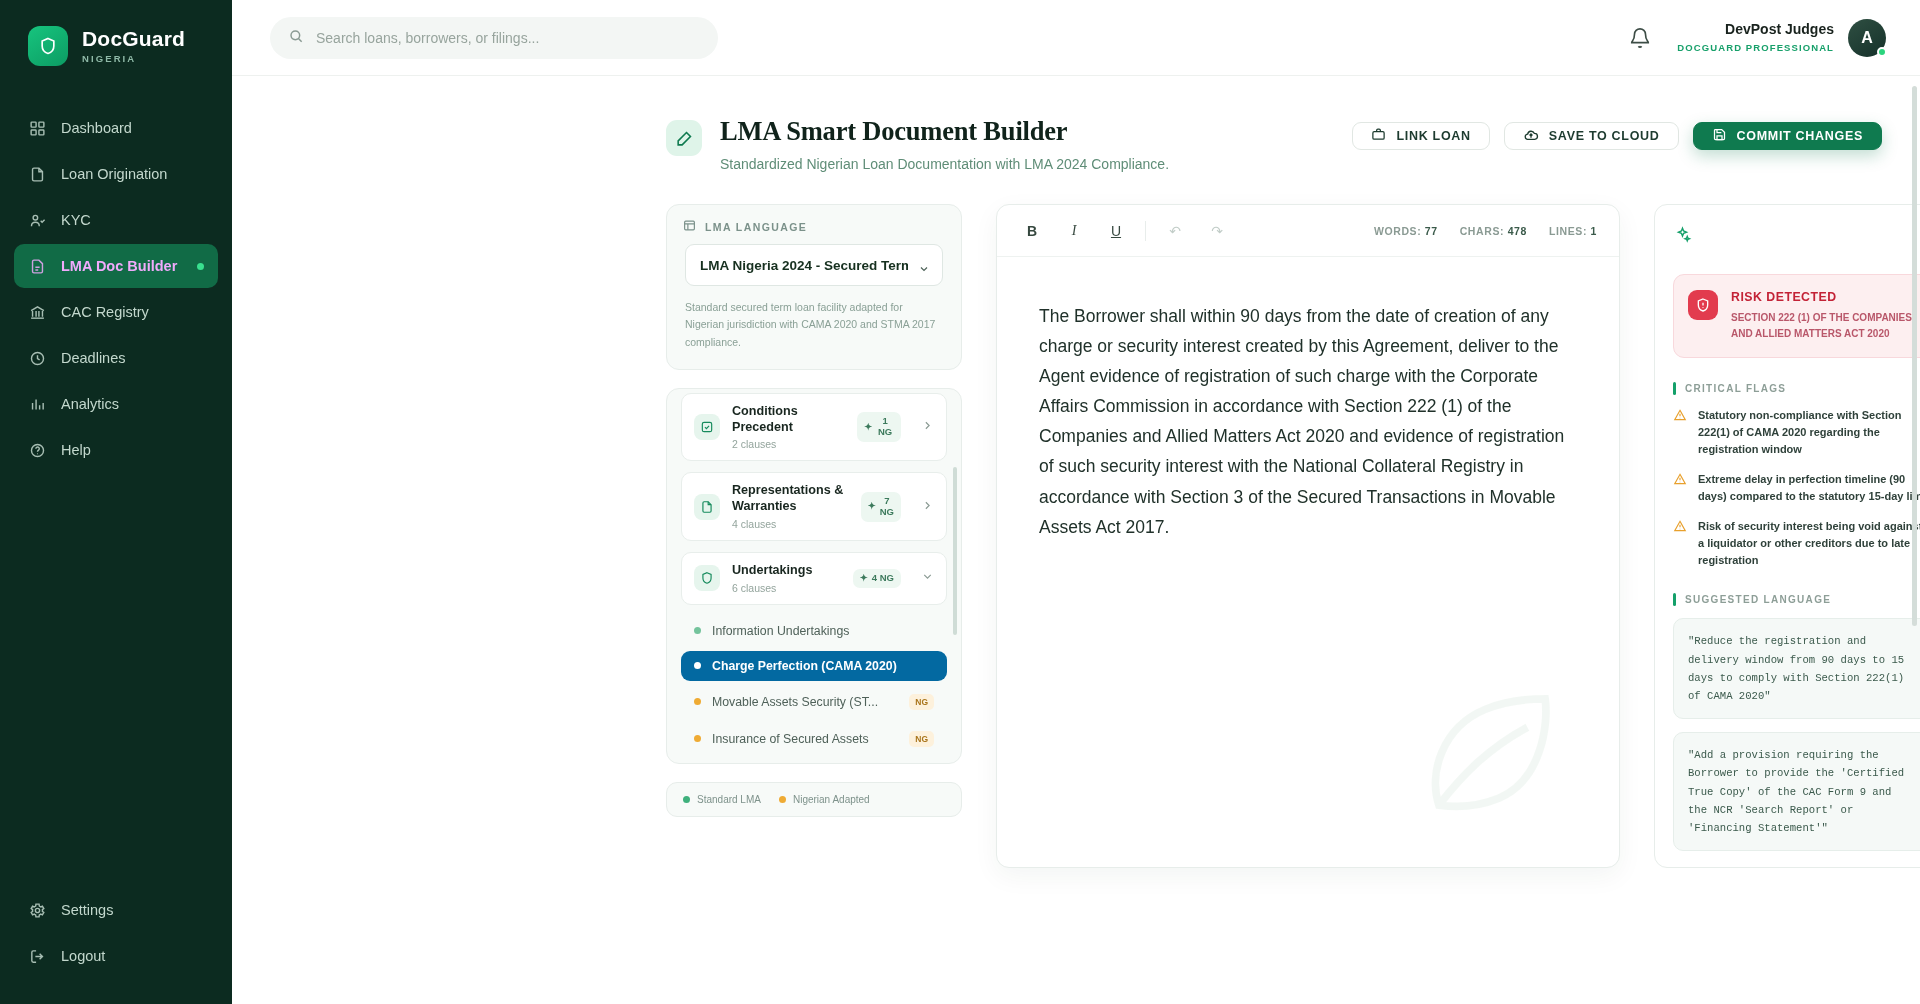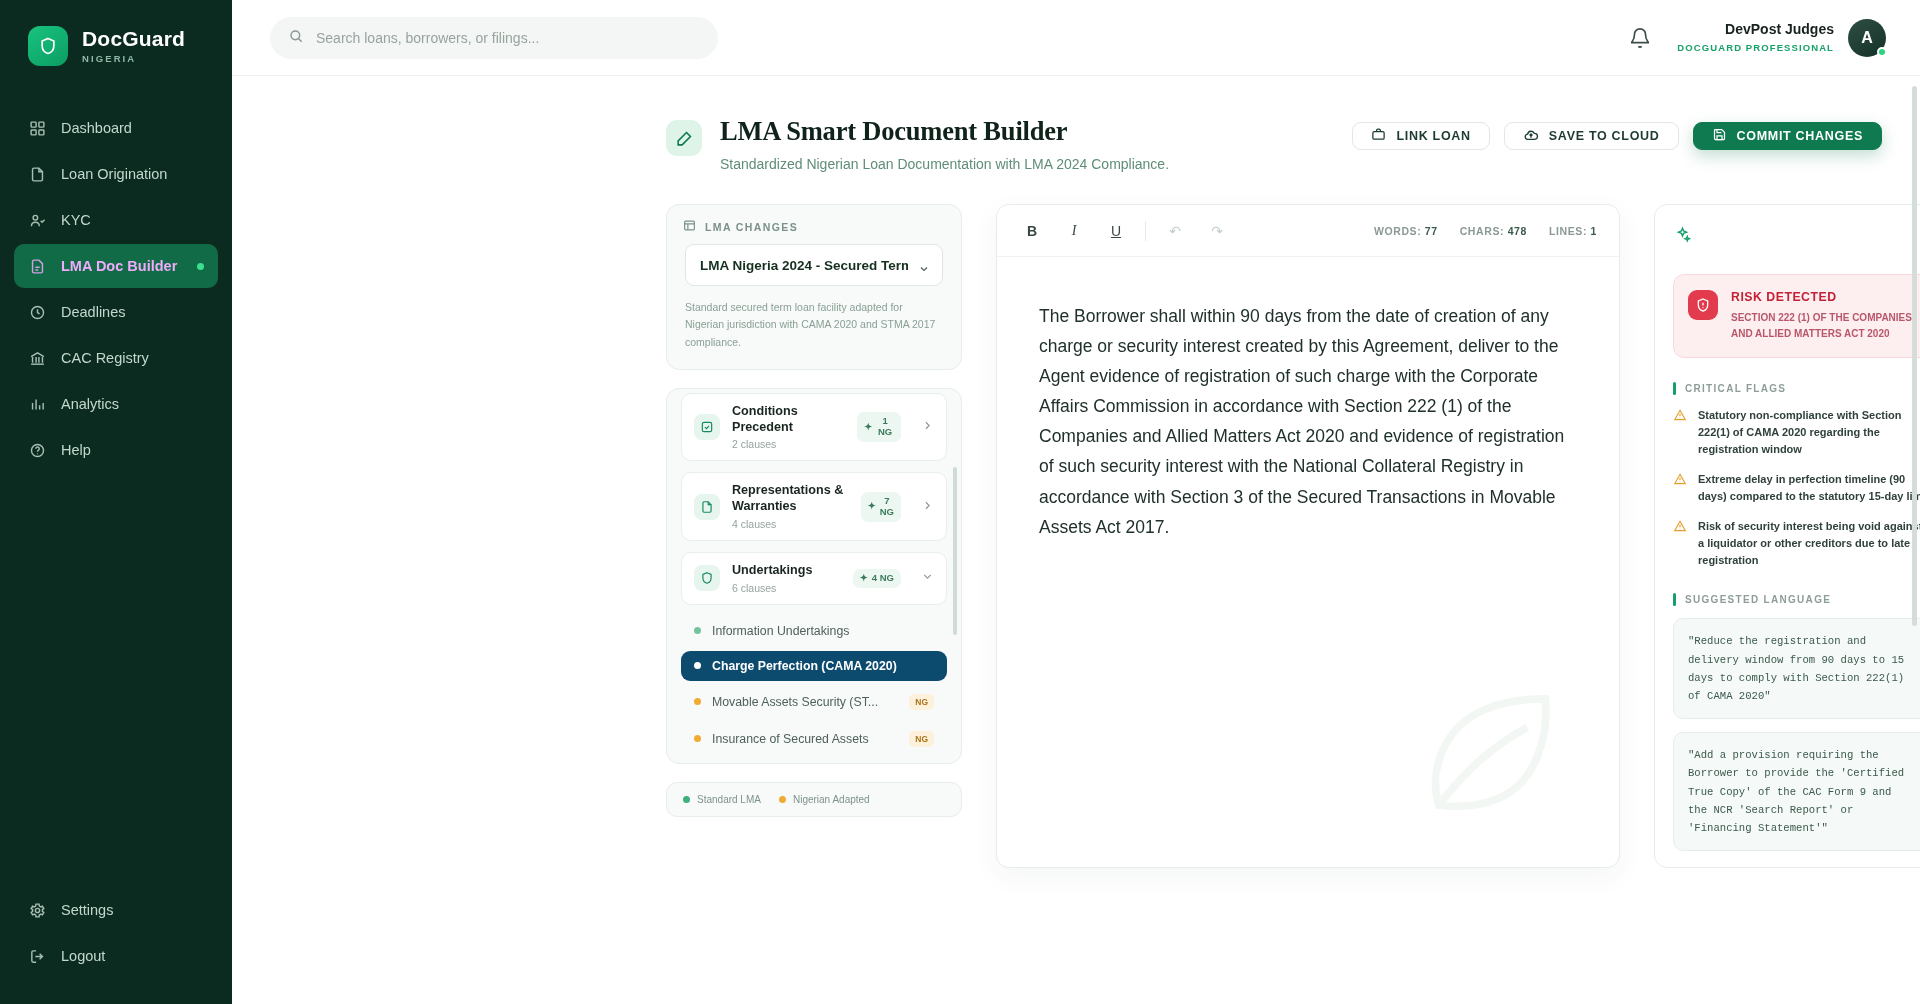--- a/index.html
+++ b/index.html
@@ -140,21 +140,21 @@
     background: #edf7f1; color: #3c7a5c; border-radius: 7px;
     font-size: 9.5px; font-weight: 700; padding: 4px 7px; line-height: 1.15; text-align: center;
   }
   .sec-chev { flex: none; margin-left: 8px; }
 
   .sub-row {
     display: flex; align-items: center; gap: 11px;
     padding: 8px 13px; border-radius: 9px; margin-bottom: 5px;
     font-size: 12.3px; color: #4f6159; cursor: pointer;
   }
-  .sub-row.active { background: #0c4a6e; color: #fff; font-weight: 600; }
+  .sub-row.active { background: #0369a1; color: #fff; font-weight: 600; }
   .bullet { width: 7px; height: 7px; border-radius: 50%; background: #74c39c; flex: none; }
   .bullet.amber { background: #efab34; }
   .bullet.white { background: #ffffff; }
   .ng-tag {
     margin-left: auto; background: #fdf1dc; color: #a9751c;
     font-size: 8.5px; font-weight: 700; border-radius: 5px; padding: 3px 6px;
   }
   .scrollbar {
     position: absolute; right: 4px; top: 78px; width: 4px; height: 168px;
     background: #cfdcd6; border-radius: 3px;
@@ -278,35 +278,35 @@
             <path d="M14 3H7a2 2 0 00-2 2v14a2 2 0 002 2h10a2 2 0 002-2V8l-5-5z"></path>
             <path d="M9 13h6M9 17h4"></path>
           </svg>
         </span>
       <span>LMA Doc Builder</span>
       <span class="nav-dot"></span>
     </div>
     <div class="nav-item">
       <span class="ic">
           <svg width="17" height="17" viewBox="0 0 24 24" fill="none" stroke="currentColor" stroke-width="2">
-            <circle cx="12" cy="12" r="8.5"></circle>
-            <path d="M12 7.5V12l3 2"></path>
-          </svg>
-        </span>
-      <span>Deadlines</span>
-    </div>
-    <div class="nav-item">
-      <span class="ic">
-          <svg width="17" height="17" viewBox="0 0 24 24" fill="none" stroke="currentColor" stroke-width="2">
             <path d="M3 9.5L12 4l9 5.5"></path>
             <path d="M5 10v8M10 10v8M14 10v8M19 10v8"></path>
             <path d="M3 20h18"></path>
           </svg>
         </span>
       <span>CAC Registry</span>
+    </div>
+    <div class="nav-item">
+      <span class="ic">
+          <svg width="17" height="17" viewBox="0 0 24 24" fill="none" stroke="currentColor" stroke-width="2">
+            <circle cx="12" cy="12" r="8.5"></circle>
+            <path d="M12 7.5V12l3 2"></path>
+          </svg>
+        </span>
+      <span>Deadlines</span>
     </div>
     <div class="nav-item">
       <span class="ic">
           <svg width="17" height="17" viewBox="0 0 24 24" fill="none" stroke="currentColor" stroke-width="2">
             <path d="M5 19V10M10 19V5M15 19v-6M20 19v-9"></path>
           </svg>
         </span>
       <span>Analytics</span>
     </div>
     <div class="nav-item">
@@ -415,21 +415,21 @@
   <div class="workspace">
 
     <div class="col-left">
 
       <div class="card">
         <div class="card-head">
           <span><svg width="13" height="13" viewBox="0 0 24 24" fill="none" stroke="currentColor" stroke-width="2.2">
                 <rect x="3" y="4" width="18" height="16" rx="2"></rect>
                 <path d="M3 9h18M9 9v11"></path>
               </svg></span>
-          <span>LMA CHANGES</span>
+          <span>LMA LANGUAGE</span>
         </div>
         <div class="tmpl-body">
           <div class="select-wrap">
             <select class="select">
               <option>LMA Nigeria 2024 - Secured Term Facility</option>
               <option>LMA Nigeria 2024 - Unsecured Facility</option>
               <option>LMA Leveraged Facility 2024</option>
             </select>
             <span class="chev"><svg width="12" height="12" viewBox="0 0 24 24" fill="none" stroke="#4e6359" stroke-width="2.4">
                   <path d="M6 9l6 6 6-6"></path>

